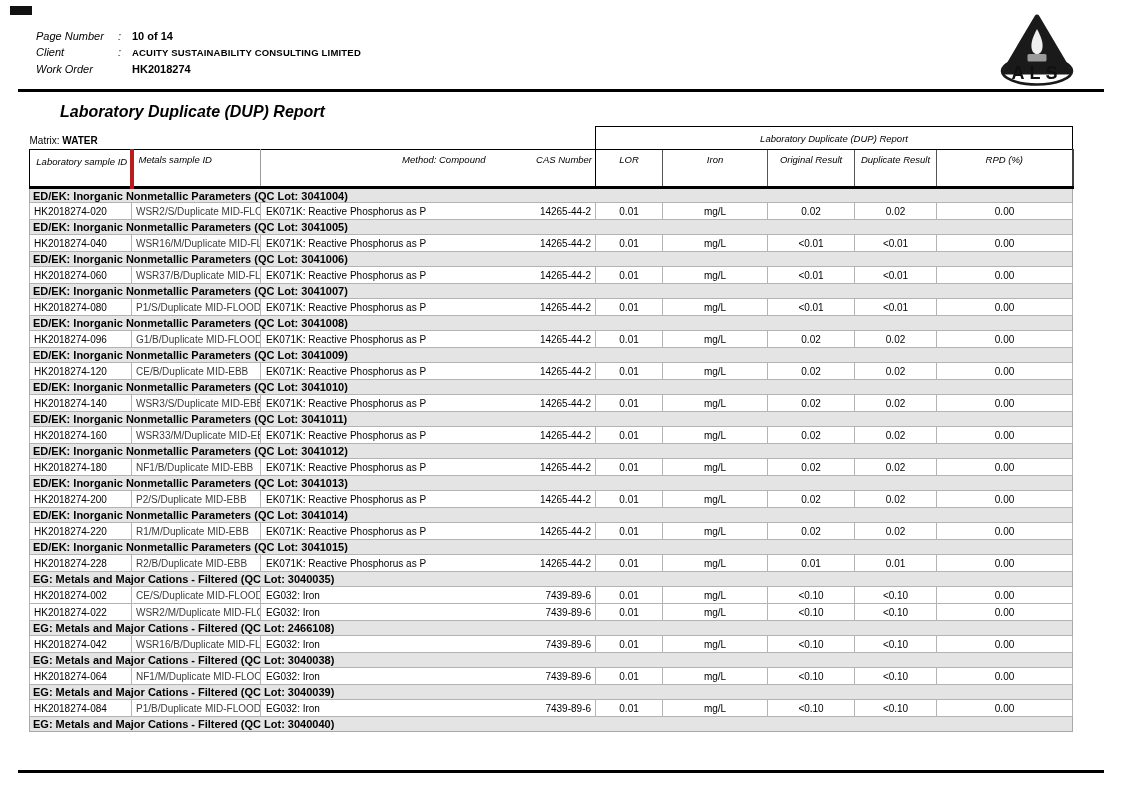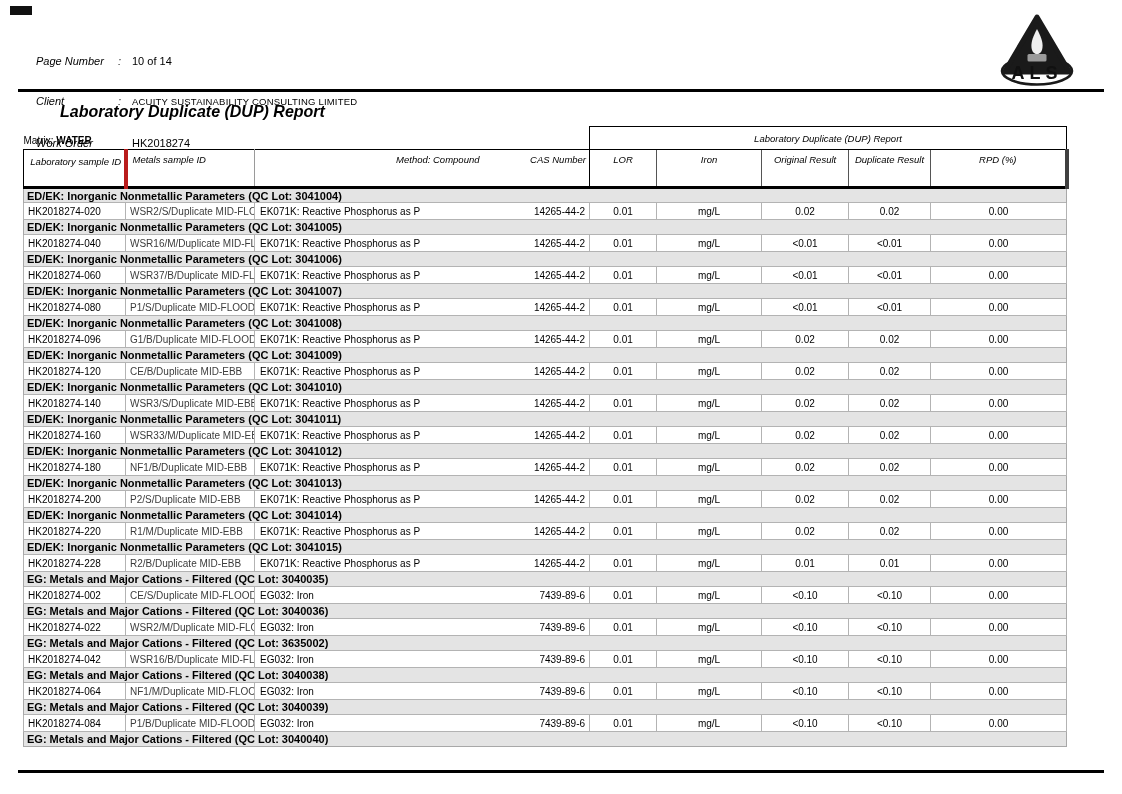--- a/index.html
+++ b/index.html
@@ -6,50 +6,50 @@
   html,body { background:#fff; }
   body { width:1122px; height:794px; position:relative; font-family:"Liberation Sans", sans-serif; color:#000; overflow:hidden; }
 
   .corner-mark { position:absolute; left:10px; top:6px; width:22px; height:9px; background:#111; }
 
   
   .hdr { position:absolute; left:36px; top:28px; }
   .hdr-row { display:flex; font-size:11px; line-height:16px; align-items:baseline; }
   .hdr-label { width:82px; font-style:italic; }
   .hdr-colon { width:14px; font-style:italic; color:#222; text-align:left; }
-  .hdr-value { font-weight:normal; font-size:11px;margin-top:25px; }
+  .hdr-value { font-weight:bold; font-size:11px; }
   .hdr-row.client .hdr-value { font-size:9.5px; letter-spacing:.2px; }
 
   
   .logo { position:absolute; left:998px; top:12px; width:78px; height:76px; }
 
   .topline { position:absolute; left:18px; width:1086px; top:89px; height:3px; background:#000; }
   .botline { position:absolute; left:18px; width:1086px; top:770px; height:3px; background:#000; }
 
   .doc-title { position:absolute; left:60px; top:103px; font-size:16px; font-weight:bold; font-style:italic; }
 
   
-  .table-wrap { position:absolute; left:23px; top:126px; width:1043px; }
+  .table-wrap { position:absolute; left:29px; top:126px; width:1043px; }
   table { border-collapse:collapse; table-layout:fixed; width:1043px; }
   td, th { overflow:hidden; white-space:nowrap; }
 
   tr.row-span { height:23px; }
   td.blank-head { border:none; vertical-align:bottom; font-size:10px; padding-bottom:3px; }
   td.blank-head .matrix-val { font-weight:bold; }
   td.span-head { border:1px solid #000; text-align:center; font-style:italic; font-size:9.5px; vertical-align:middle; font-weight:normal; }
 
   tr.row-cols { height:38px; }
   tr.row-cols th { vertical-align:top; padding-top:4px; font-size:9.5px; font-style:italic; font-weight:normal;
                    border-top:1px solid #000; border-bottom:3px solid #000; }
   th.h-lab    { text-align:center; padding-left:4px; border-left:1px solid #000; border-right:4px solid #b91c1c; white-space:normal; line-height:15px; width:102px;}
   th.h-client { text-align:left; padding-left:5px; border-right:1px solid #9a9a9a; }
   th.h-method { text-align:right; padding-left:5px; }
   th.h-cas    { text-align:right; padding-right:3px; font-weight:bold; border-right:1px solid #000; }
   th.h-num    { text-align:center; font-weight:bold; border-right:1px solid #555; }
-  th.h-last   { border-right:4px solid #404040;margin-left:33px; }
+  th.h-last   { border-right:2px solid #404040;margin-left:33px; }
 
   tr.section-row { height:15px;margin-left:20px; }
   tr.section-row td { background:#e4e4e4; font-weight:bold; font-size:11px; padding-left:3px;
                       border-left:1px solid #a8a8a8; border-right:1px solid #a8a8a8; }
   tr.section-row:last-child td { border-bottom:1px solid #a8a8a8; }
 
   tr.data-row { height:17px; }
   tr.data-row td { background:#fff; border:1px solid #b3b3b3; font-size:10px; vertical-align:middle; }
   td.c-lab    { padding-left:4px; }
   td.c-client { font-size:8px; color:#3c3c3c; padding-left:4px; }
@@ -302,36 +302,33 @@
           <td class="c-lab">HK2018274-002</td>
           <td class="c-client">CE/S/Duplicate MID-FLOOD</td>
           <td class="c-method">EG032: Iron</td>
           <td class="c-cas">7439-89-6</td>
           <td class="c-num">0.01</td>
           <td class="c-num">mg/L</td>
           <td class="c-num">&lt;0.10</td>
           <td class="c-num">&lt;0.10</td>
           <td class="c-num">0.00</td>
         </tr>
-        <tr class="section-row">
-          <td colspan="9">EG: Metals and Major Cations - Filtered  (QC Lot: 3040036)</td>
-        </tr>
         <tr class="data-row">
           <td class="c-lab">HK2018274-022</td>
           <td class="c-client">WSR2/M/Duplicate MID-FLOOD</td>
           <td class="c-method">EG032: Iron</td>
           <td class="c-cas">7439-89-6</td>
           <td class="c-num">0.01</td>
           <td class="c-num">mg/L</td>
           <td class="c-num">&lt;0.10</td>
           <td class="c-num">&lt;0.10</td>
           <td class="c-num">0.00</td>
         </tr>
         <tr class="section-row">
-          <td colspan="9">EG: Metals and Major Cations - Filtered  (QC Lot: 3635002)</td>
+          <td colspan="9">EG: Metals and Major Cations - Filtered  (QC Lot: 2466108)</td>
         </tr>
         <tr class="data-row">
           <td class="c-lab">HK2018274-042</td>
           <td class="c-client">WSR16/B/Duplicate MID-FLOOD</td>
           <td class="c-method">EG032: Iron</td>
           <td class="c-cas">7439-89-6</td>
           <td class="c-num">0.01</td>
           <td class="c-num">mg/L</td>
           <td class="c-num">&lt;0.10</td>
           <td class="c-num">&lt;0.10</td>

